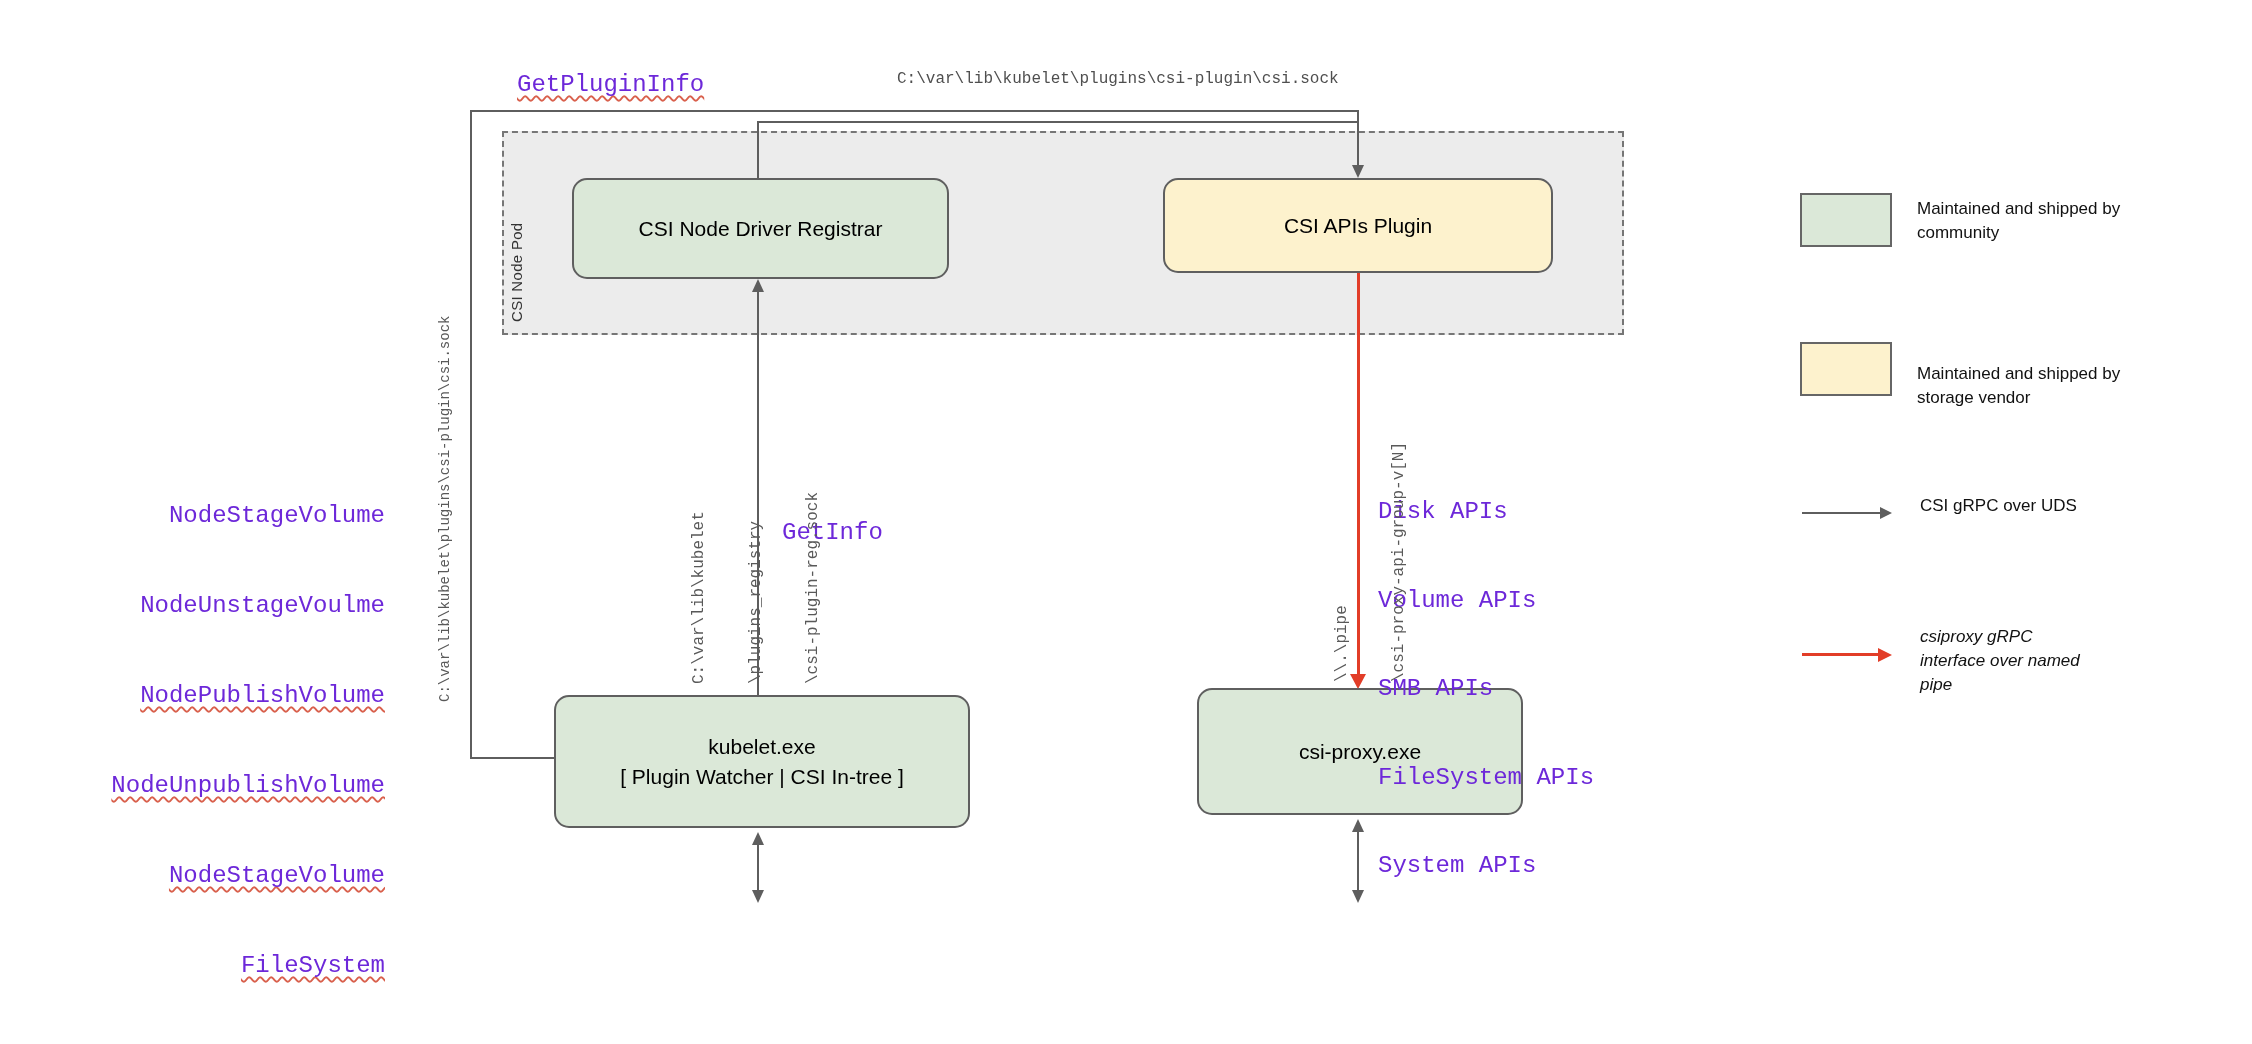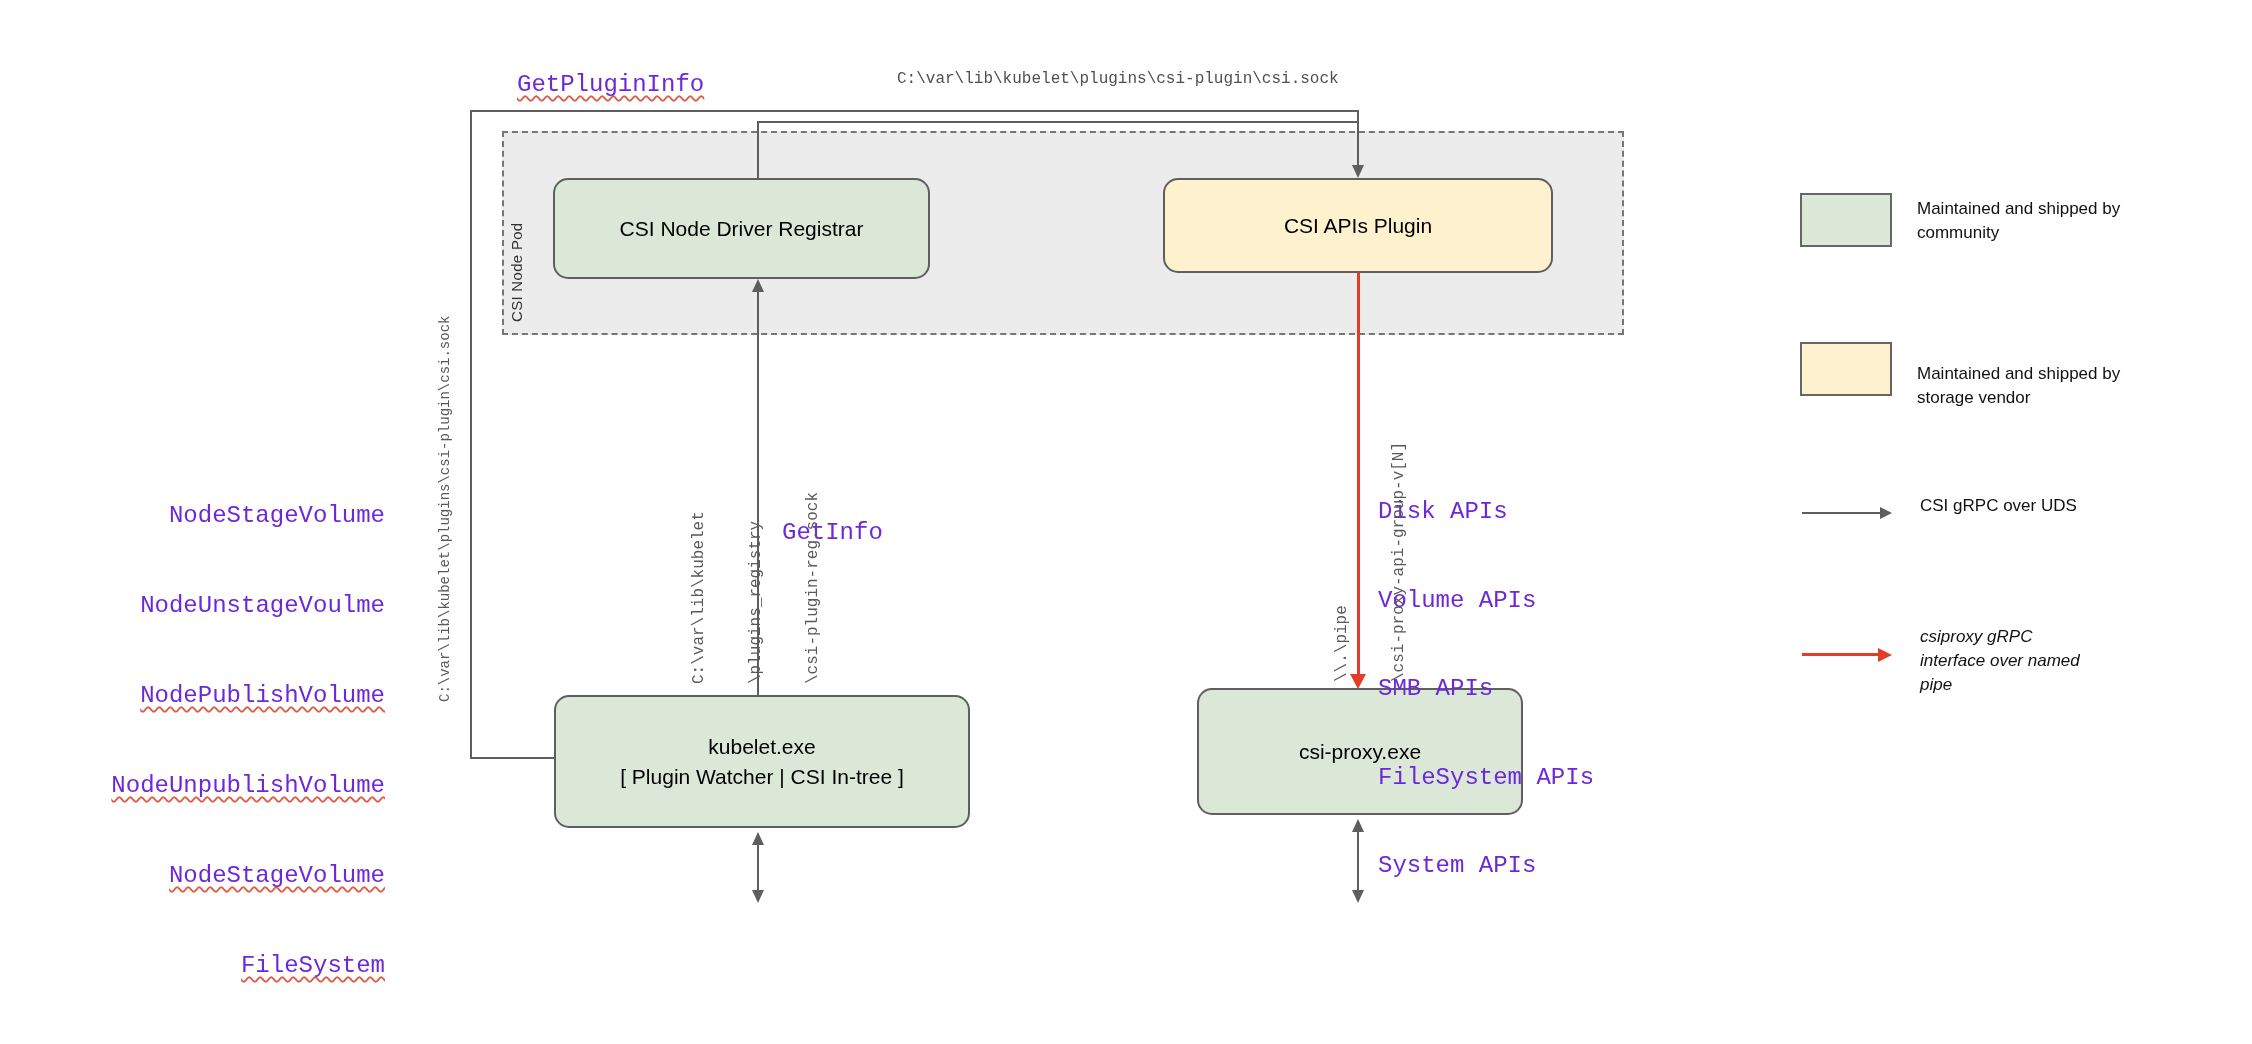--- a/index.html
+++ b/index.html
@@ -78,21 +78,21 @@
   <div class="tri tri-down-red" style="left:1350px;top:674px;"></div>
 
   <div class="vline" style="left:757px;top:843px;height:49px;"></div>
   <div class="tri tri-up" style="left:752px;top:832px;"></div>
   <div class="tri tri-down" style="left:752px;top:890px;"></div>
 
   <div class="vline" style="left:1357px;top:830px;height:62px;"></div>
   <div class="tri tri-up" style="left:1352px;top:819px;"></div>
   <div class="tri tri-down" style="left:1352px;top:890px;"></div>
 
-  <div class="node green" style="left:553px;top:178px;width:377px;height:101px;">CSI Node Driver Registrar</div>
+  <div class="node green" style="left:572px;top:178px;width:377px;height:101px;">CSI Node Driver Registrar</div>
   <div class="node yellow" style="left:1163px;top:178px;width:390px;height:95px;">CSI APIs Plugin</div>
   <div class="node green" style="left:554px;top:695px;width:416px;height:133px;">
     <div>
       <div>kubelet.exe</div>
       <div>[ Plugin Watcher | CSI In-tree ]</div>
     </div>
   </div>
   <div class="node green" style="left:1197px;top:688px;width:326px;height:127px;">csi-proxy.exe</div>
 
   <div class="mono mono-big sq" style="left:517px;top:70px;">GetPluginInfo</div>

